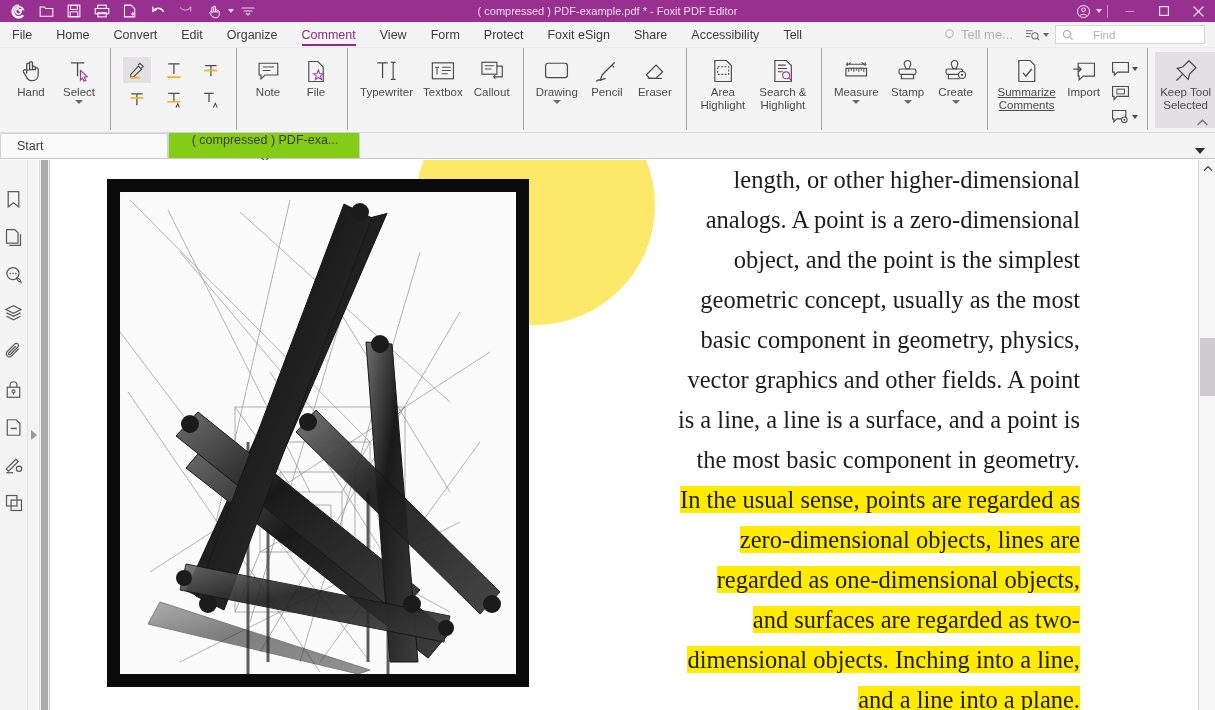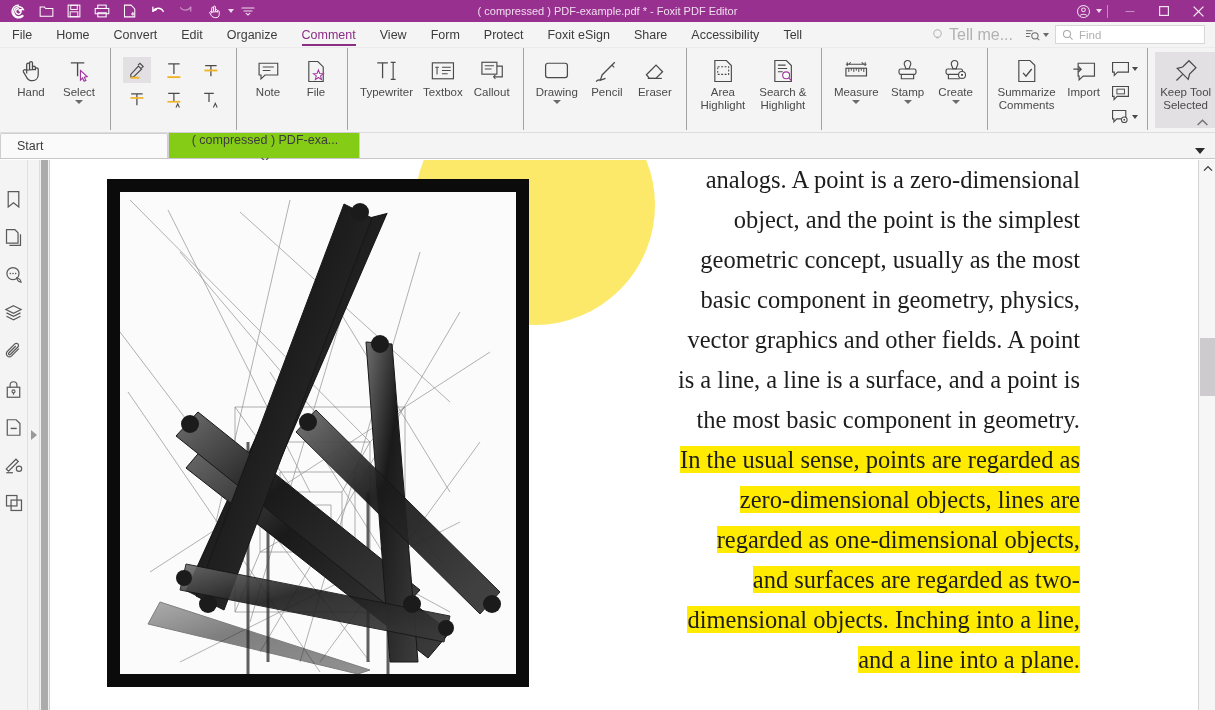--- a/index.html
+++ b/index.html
@@ -67,24 +67,24 @@
     left: 12px; right: 12px; bottom: 2px;
     height: 2px; background: #8b2c85;
   }
   #menu-right {
     margin-left: auto; display: flex; align-items: center;
     gap: 6px; padding-right: 10px;
   }
   .srch-box {
     display: flex; align-items: center; gap: 5px;
     height: 18px; padding: 0 6px;
-    font-size: 16px; color: #b2b0b2;
+    font-size: 13px; color: #b2b0b2;
   }
   .find-box {
-    display: flex; align-items: center; gap: 5px;
+    display: flex; align-items: center; gap: 19px;
     height: 19px; width: 150px; padding: 0 6px;
     border: 1px solid #d8d6d8; background: #fff;
     font-size: 11.5px; color: #b2b0b2;
   }
 
   
   #ribbon {
     height: 85px; width: 100%;
     background: #f5f4f5;
     display: flex; align-items: flex-start;
@@ -591,21 +591,21 @@
             <circle cx="19.8" cy="17.6" r="3.6" fill="#fff" stroke="#4a4a4a" stroke-width="1.2"></circle>
             <circle cx="19.8" cy="17.6" r="1.2" fill="#4a4a4a"></circle>
           </svg>
       </span>
       <span>Create</span>
       <span class="rcaret"></span>
     </div>
   </div>
 
   <div class="rgroup">
-    <div class="rbtn" style="width:64px;">
+    <div class="rbtn" style="width:64px;text-decoration:underline;">
       <span class="ico">
         <svg width="24" height="26" viewBox="0 0 25 27">
             <path d="M4 2.6h11.6l5 5v16.8H4z" fill="none" stroke="#4a4a4a" stroke-width="1.2"></path>
             <path d="m8.4 15.4 3 3.4 6-7.4" fill="none" stroke="#4a4a4a" stroke-width="1.4"></path>
           </svg>
       </span>
       <span>Summarize Comments</span>
     </div>
     <div class="rbtn" style="width:50px;">
       <span class="ico">
@@ -813,20 +813,21 @@
               <circle cx="188" cy="230" r="9"></circle>
             <circle cx="372" cy="412" r="9"></circle>
               <circle cx="64" cy="386" r="8"></circle>
             <circle cx="326" cy="436" r="8"></circle>
           </g>
         </svg>
       </div>
     </div>
 
     <div id="textcol">
+      <div><span>length, or other higher-dimensional</span></div>
       <div><span>analogs. A point is a zero-dimensional</span></div>
       <div><span>object, and the point is the simplest</span></div>
       <div><span>geometric concept, usually as the most</span></div>
       <div><span>basic component in geometry, physics,</span></div>
       <div><span>vector graphics and other fields. A point</span></div>
       <div><span>is a line, a line is a surface, and a point is</span></div>
       <div><span>the most basic component in geometry.</span></div>
       <div><span class="hl">In the usual sense, points are regarded as</span></div>
       <div><span class="hl">zero-dimensional objects, lines are</span></div>
       <div><span class="hl">regarded as one-dimensional objects,</span></div>

